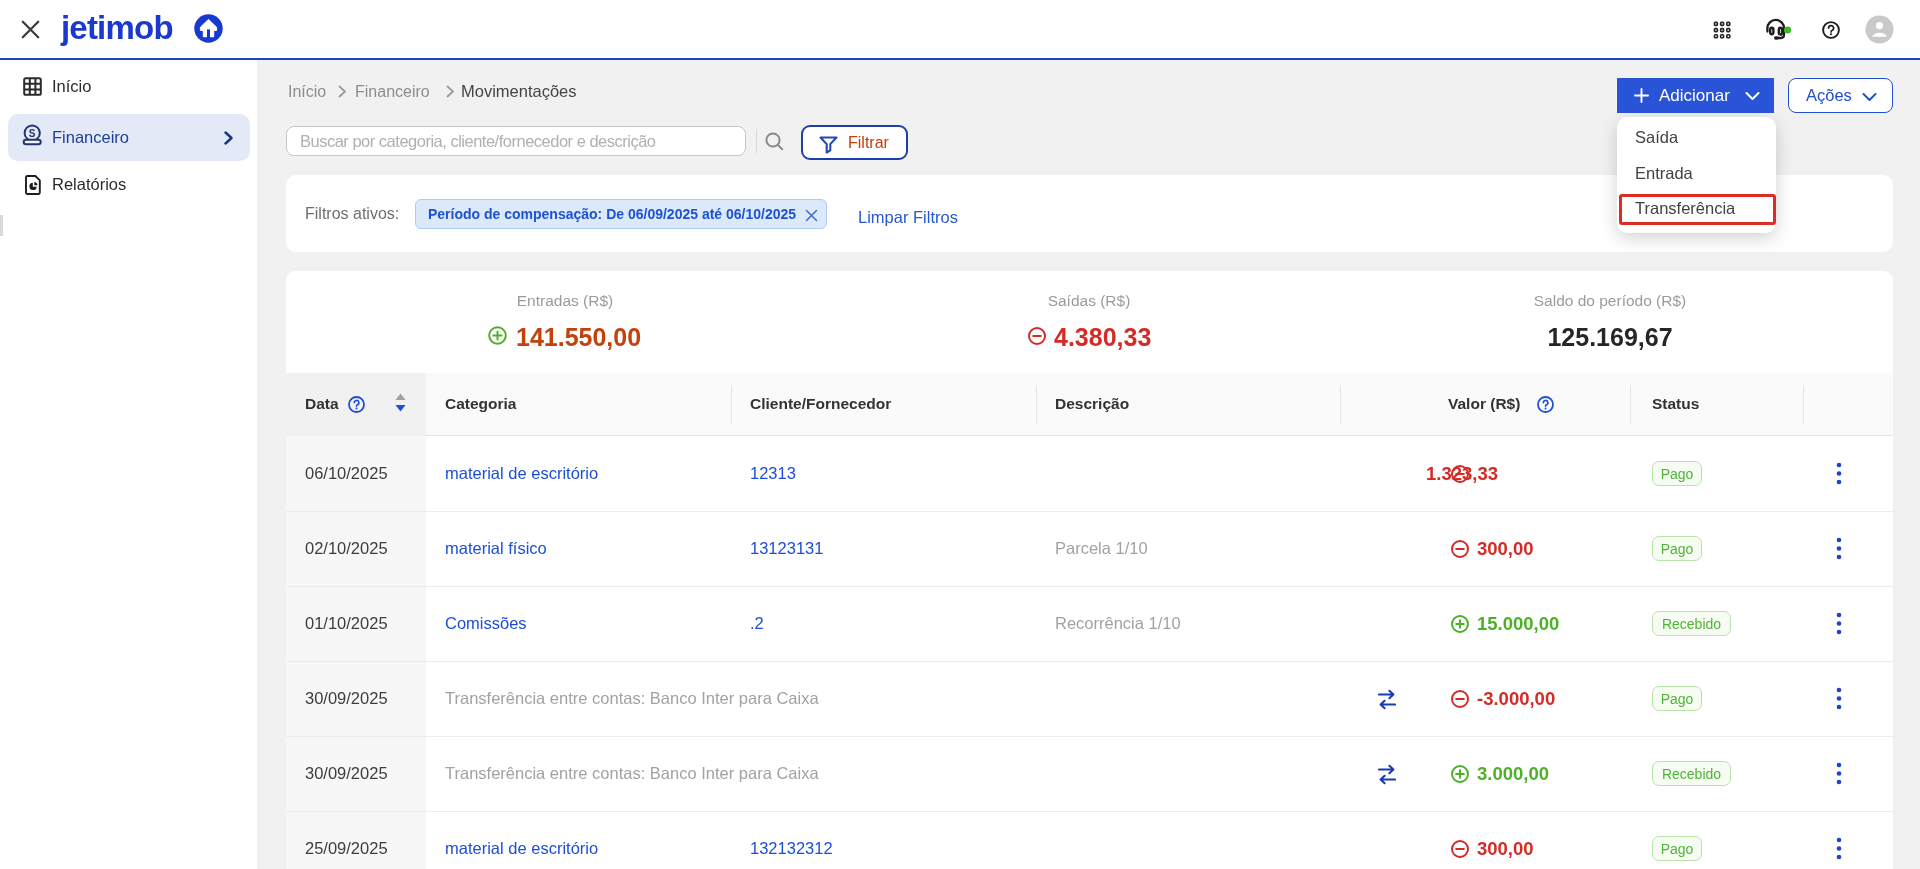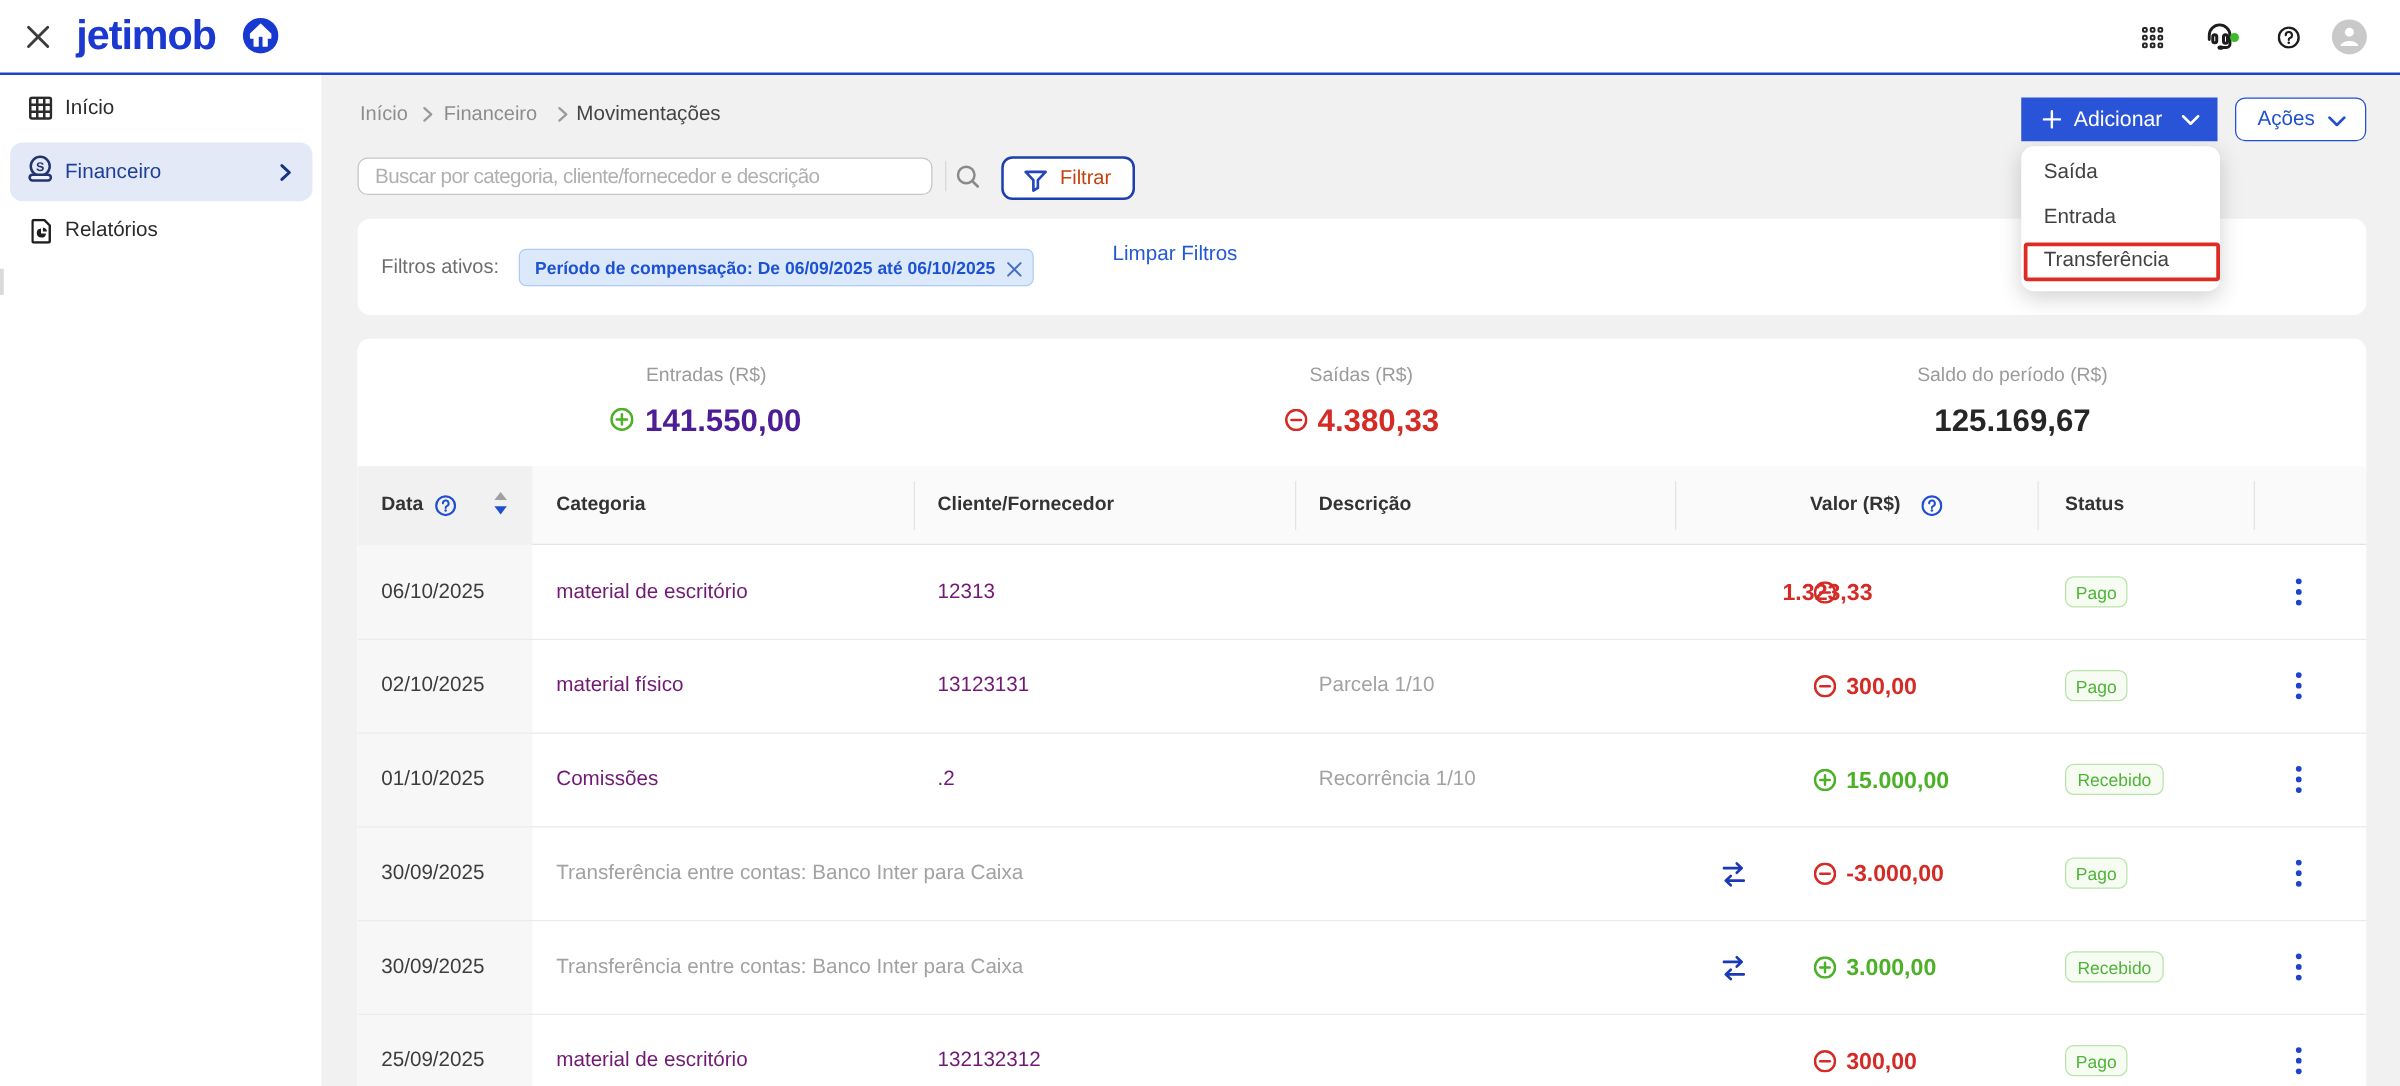--- a/index.html
+++ b/index.html
@@ -15,21 +15,21 @@
   #sidebar { position:absolute; left:0; top:60px; width:257px; height:809px; background:#fff; z-index:20; }
   .sidetext { position:absolute; left:52px; top:50%; transform:translateY(-50%); font-size:16.5px; color:#2b2b2b; }
   #fin-active { position:absolute; left:8px; top:114px; width:242px; height:47px; background:#e4e9f8; border-radius:10px; }
 
   
   .card { position:absolute; background:#fff; border-radius:10px; }
 
   .chip-green { position:absolute; border:1px solid #b9e3ab; background:#f7fcf3; border-radius:7px; color:#4eb437; font-size:14px; display:flex; align-items:center; justify-content:center; }
 
   .hdrtxt { position:absolute; font-weight:bold; font-size:15.5px; color:#333; }
-  .rowtxt { position:absolute; font-size:16.5px; color:#701a75; }
+  .rowtxt { position:absolute; font-size:16.5px; color:#1d4ed8; }
   .graytxt { color:#a2a2a2; }
   .valtxt { position:absolute; font-weight:bold; font-size:18.5px; }
   .red { color:#d42b26; }
   .green { color:#4cb127; }
   .kebab { position:absolute; width:6px; }
 </style>
 </head>
 <body>
 
 <div id="topbar">
@@ -156,39 +156,39 @@
 <div class="abs" style="left:1619px;top:194px;width:157px;height:31px;border:3px solid #dd2c23;border-radius:3px;z-index:41;"></div>
 
 <div class="card" style="left:286px;top:175px;width:1607px;height:77px;">
   <div class="abs" style="left:19px;top:30px;font-size:16px;color:#6e6e6e;">Filtros ativos:</div>
   <div class="abs" style="left:129px;top:24px;width:412px;height:30px;background:#dbe9fb;border:1px solid #aecbf5;border-radius:6px;">
     <div class="abs" style="left:12px;top:6px;font-size:14px;font-weight:bold;color:#1d52d2;">Período de compensação: De 06/09/2025 até 06/10/2025</div>
     <svg class="abs" style="left:389px;top:9px;" width="13" height="13" viewBox="0 0 13 13">
         <path d="M1.5 1.5 L11.5 11.5 M11.5 1.5 L1.5 11.5" stroke="#4a6fc0" stroke-width="1.6" stroke-linecap="round"></path>
       </svg>
   </div>
-  <div class="abs" style="left:572px;top:19px;font-size:16.5px;color:#2458d6;margin-left:32px;">Limpar Filtros</div>
+  <div class="abs" style="left:572px;top:33px;font-size:16.5px;color:#2458d6;">Limpar Filtros</div>
 </div>
 
 <div class="card" style="left:286px;top:271px;width:1607px;height:598px;border-radius:10px 10px 0 0;overflow:hidden;">
 
   <div class="abs" style="left:0;top:0;width:1607px;height:102px;background:#fff;"></div>
 
   <div class="abs" style="left:0;top:102px;width:1607px;height:63px;background:#fafafa;border-bottom:1px solid #e3e3e3;"></div>
   <div class="abs" style="left:0;top:102px;width:140px;height:63px;background:#f1f1f1;"></div>
 
   <div class="abs" style="left:0;top:166px;width:1607px;height:433px;background:#fff;"></div>
 </div>
 
 <div class="abs" style="left:465px;top:292px;width:200px;text-align:center;font-size:15.5px;color:#9b9b9b;z-index:5;">Entradas (R$)</div>
 <svg class="abs" style="left:488px;top:326px;z-index:5;" width="19" height="19" viewBox="0 0 19 19">
   <circle cx="9.5" cy="9.5" r="8.3" fill="none" stroke="#4cb127" stroke-width="2"></circle>
   <path d="M9.5 5.4 V13.6 M5.4 9.5 H13.6" stroke="#4cb127" stroke-width="2" stroke-linecap="round"></path>
 </svg>
-<div class="abs" style="left:516px;top:323px;font-size:25px;font-weight:bold;color:#4c1d95;z-index:5;">141.550,00</div>
+<div class="abs" style="left:516px;top:323px;font-size:25px;font-weight:bold;color:#c2410c;z-index:5;">141.550,00</div>
 
 <div class="abs" style="left:989px;top:292px;width:200px;text-align:center;font-size:15.5px;color:#9b9b9b;z-index:5;">Saídas (R$)</div>
 <svg class="abs" style="left:1028px;top:327px;z-index:5;" width="18" height="18" viewBox="0 0 18 18">
   <circle cx="9" cy="9" r="8" fill="none" stroke="#d42b26" stroke-width="2"></circle>
   <path d="M5.2 9 H12.8" stroke="#d42b26" stroke-width="2" stroke-linecap="round"></path>
 </svg>
 <div class="abs" style="left:1054px;top:323px;font-size:25px;font-weight:bold;color:#d42b26;z-index:5;">4.380,33</div>
 
 <div class="abs" style="left:1510px;top:292px;width:200px;text-align:center;font-size:15.5px;color:#9b9b9b;z-index:5;">Saldo do período (R$)</div>
 <div class="abs" style="left:1510px;top:323px;width:200px;text-align:center;font-size:25px;font-weight:bold;color:#262626;z-index:5;">125.169,67</div>

